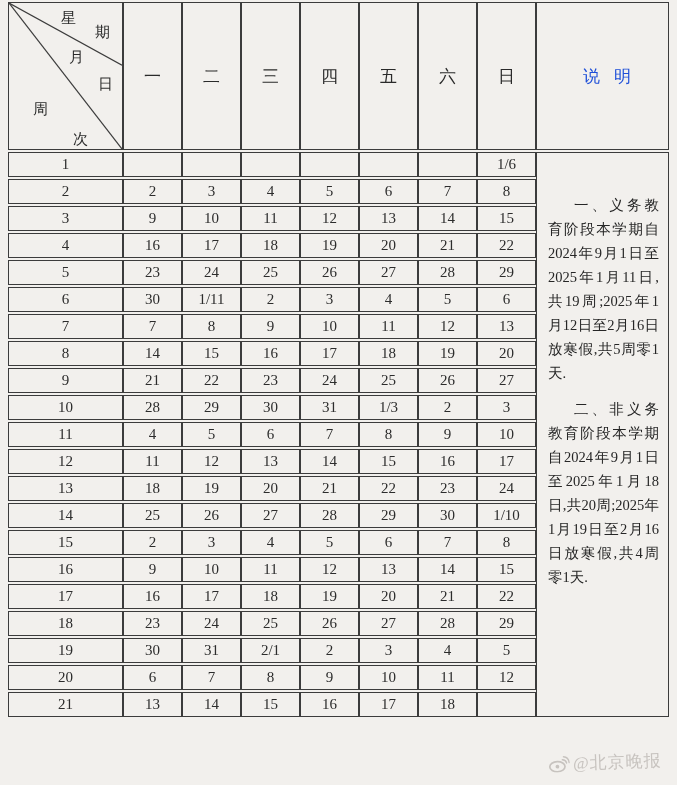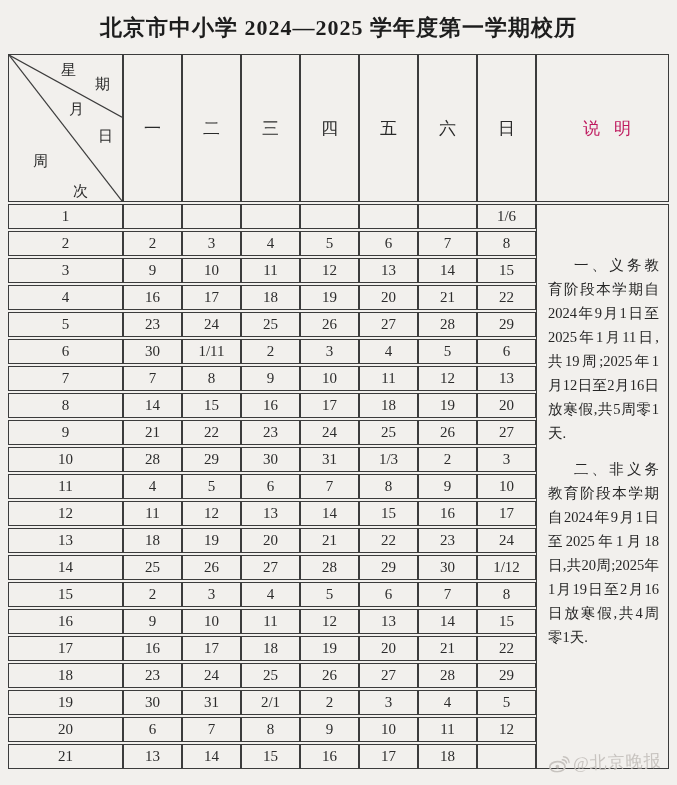--- a/index.html
+++ b/index.html
@@ -45,58 +45,57 @@
   th.dayh{
     height:148px;
     text-align:center;vertical-align:middle;
     font-size:17px;color:#2a2a2a;
   }
   th.noteh{
     height:148px;
     text-align:center;vertical-align:middle;
     font-size:17px;letter-spacing:14px;
     padding-left:24px;
-    color:#be185d;
+    color:#1d4ed8;
   }
   td.week, td.day{
     height:25px;
     text-align:center;vertical-align:middle;
     font-size:15px;color:#2c2c2c;
     padding:0;
   }
   td.notes{
     vertical-align:top;
     padding:36px 9px 0 11px;
     font-size:14.5px;
     line-height:24px;
     color:#262626;
   }
   td.notes p{
-    margin:12px 0 12px 0;
+    margin:4px 0 12px 0;
     text-indent:1.8em;
     text-align:justify;
   }
   .watermark{
     position:absolute;
     left:548px;top:751px;
     display:flex;align-items:center;gap:3px;
     color:#c7c3bf;
     font-size:17px;
     letter-spacing:1px;
     transform:rotate(-2deg);
     white-space:nowrap;
   }
   .watermark svg{display:block;}
 </style>
 </head>
 <body>
 
 <div class="page">
 
-  <h1 class="title">北京市中小学 2024—2025 学年度第一学期校历</h1>
 
   <table class="cal">
     <colgroup>
       <col style="width:115px">
       <col style="width:59px">
         <col style="width:59px">
         <col style="width:59px">
       <col style="width:59px">
         <col style="width:59px">
         <col style="width:59px">
@@ -263,21 +262,21 @@
           <td class="day">24</td>
         </tr>
         <tr>
           <td class="week">14</td>
           <td class="day">25</td>
           <td class="day">26</td>
           <td class="day">27</td>
           <td class="day">28</td>
           <td class="day">29</td>
           <td class="day">30</td>
-          <td class="day">1/12</td>
+          <td class="day">1/10</td>
         </tr>
         <tr>
           <td class="week">15</td>
           <td class="day">2</td>
           <td class="day">3</td>
           <td class="day">4</td>
           <td class="day">5</td>
           <td class="day">6</td>
           <td class="day">7</td>
           <td class="day">8</td>

